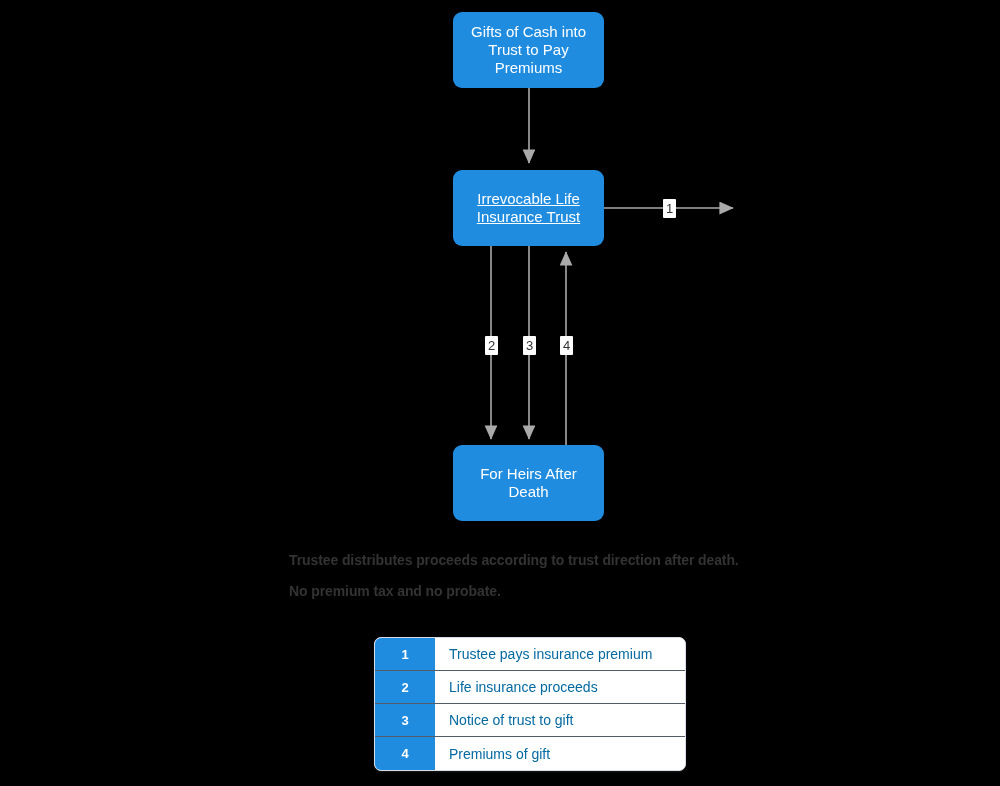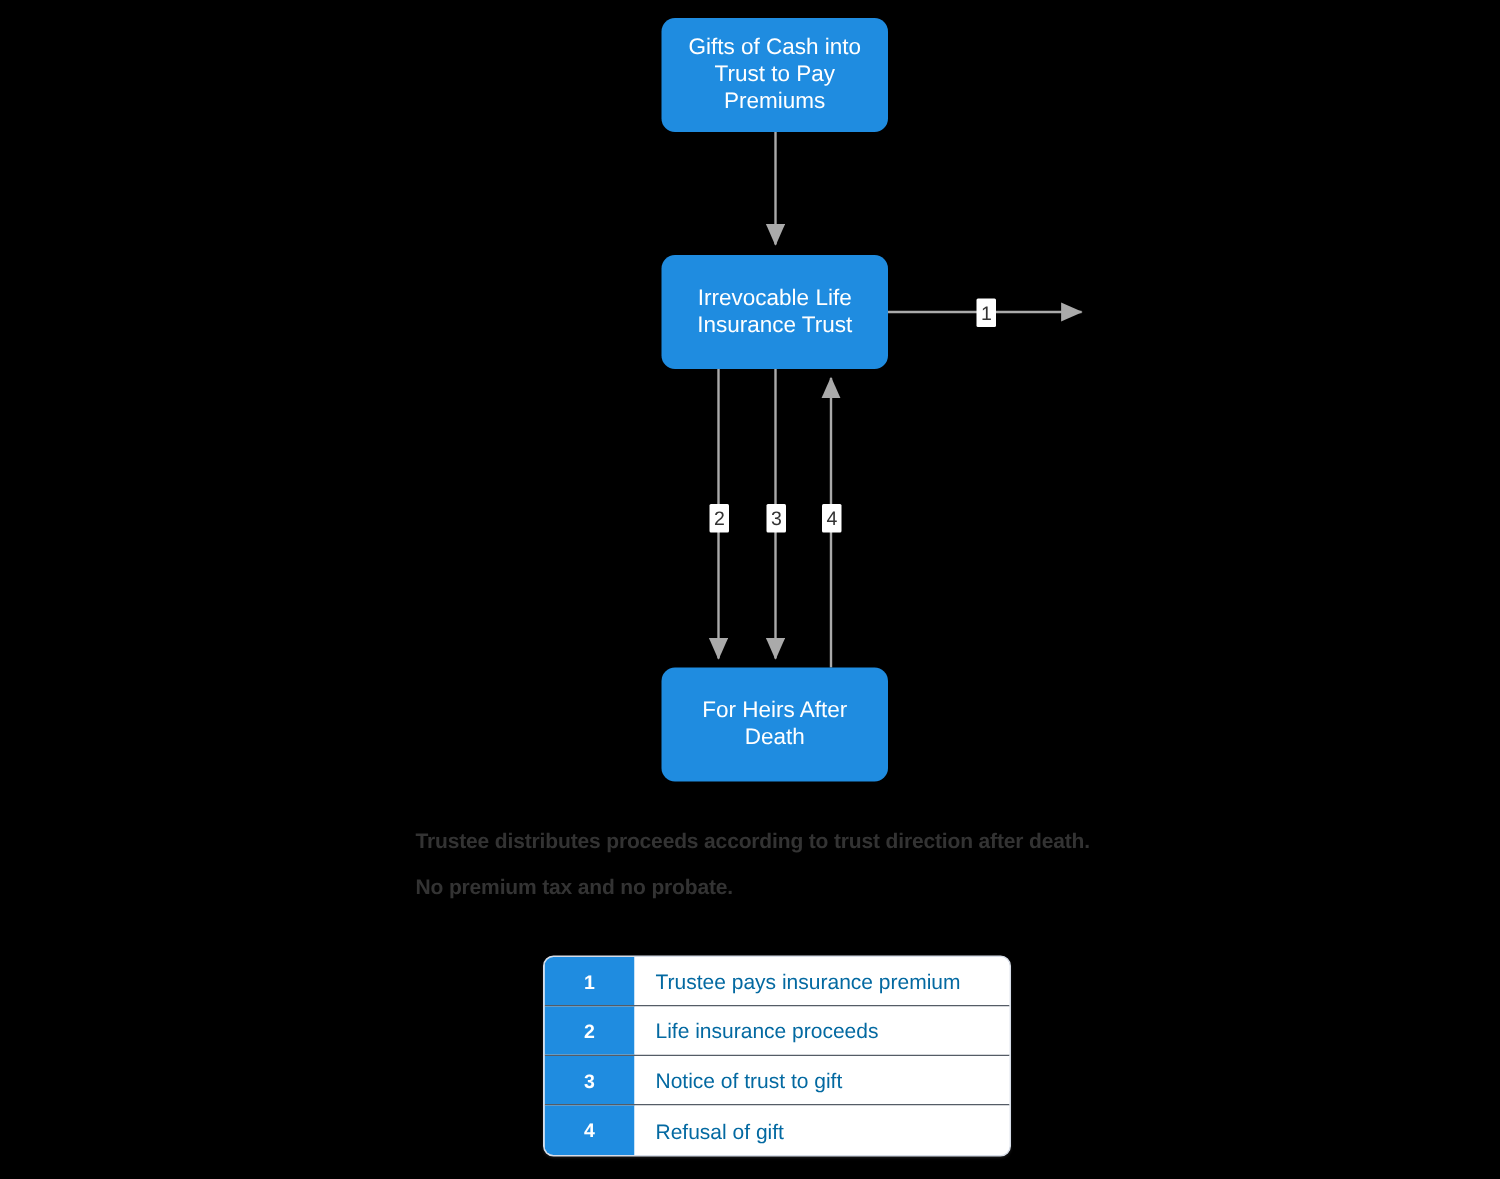--- a/index.html
+++ b/index.html
@@ -1,36 +1,36 @@
 <!DOCTYPE html>
 <html><head>
 <meta charset="utf-8">
 <style>
   html,body{margin:0;padding:0;background:#000;}
   body{width:1000px;height:786px;position:relative;overflow:hidden;
        font-family:"Liberation Sans","DejaVu Sans",sans-serif;}
-  .stage{position:absolute;left:0;top:0;width:816px;height:786px;}
+  .stage{position:absolute;left:12px;top:0;width:816px;height:786px;}
 
   svg.edges{position:absolute;left:0;top:0;width:1000px;height:786px;}
 
   .node{
     position:absolute;
     background:#1f8ce0;
     border-radius:9px;
     display:flex;align-items:center;justify-content:center;
     text-align:center;
     color:#ffffff;
     font-size:15px;
     line-height:18px;
     font-weight:400;
     box-sizing:border-box;
     padding:4px 8px;
   }
   #node-gifts{left:441px;top:12px;width:151px;height:76px;}
-  #node-trust{left:441px;top:170px;width:151px;height:76px;}
+  #node-trust{left:441px;top:170px;width:151px;height:76px;text-decoration:underline;}
   #node-heirs{left:441px;top:445px;width:151px;height:76px;text-align:center;}
 
   .edge-label{
     position:absolute;
     background:#ffffff;
     color:#333333;
     font-size:13px;
     line-height:17px;
     text-align:center;
     padding:1px 3px;
@@ -141,18 +141,18 @@
       <div class="legend-desc">Life insurance proceeds</div>
     </div>
 
     <div class="legend-row">
       <div class="legend-key">3</div>
       <div class="legend-desc">Notice of trust to gift</div>
     </div>
 
     <div class="legend-row">
       <div class="legend-key">4</div>
-      <div class="legend-desc">Refusal of gift</div>
+      <div class="legend-desc">Premiums of gift</div>
     </div>
 
   </div>
 
 </div>
 
 </body></html>

